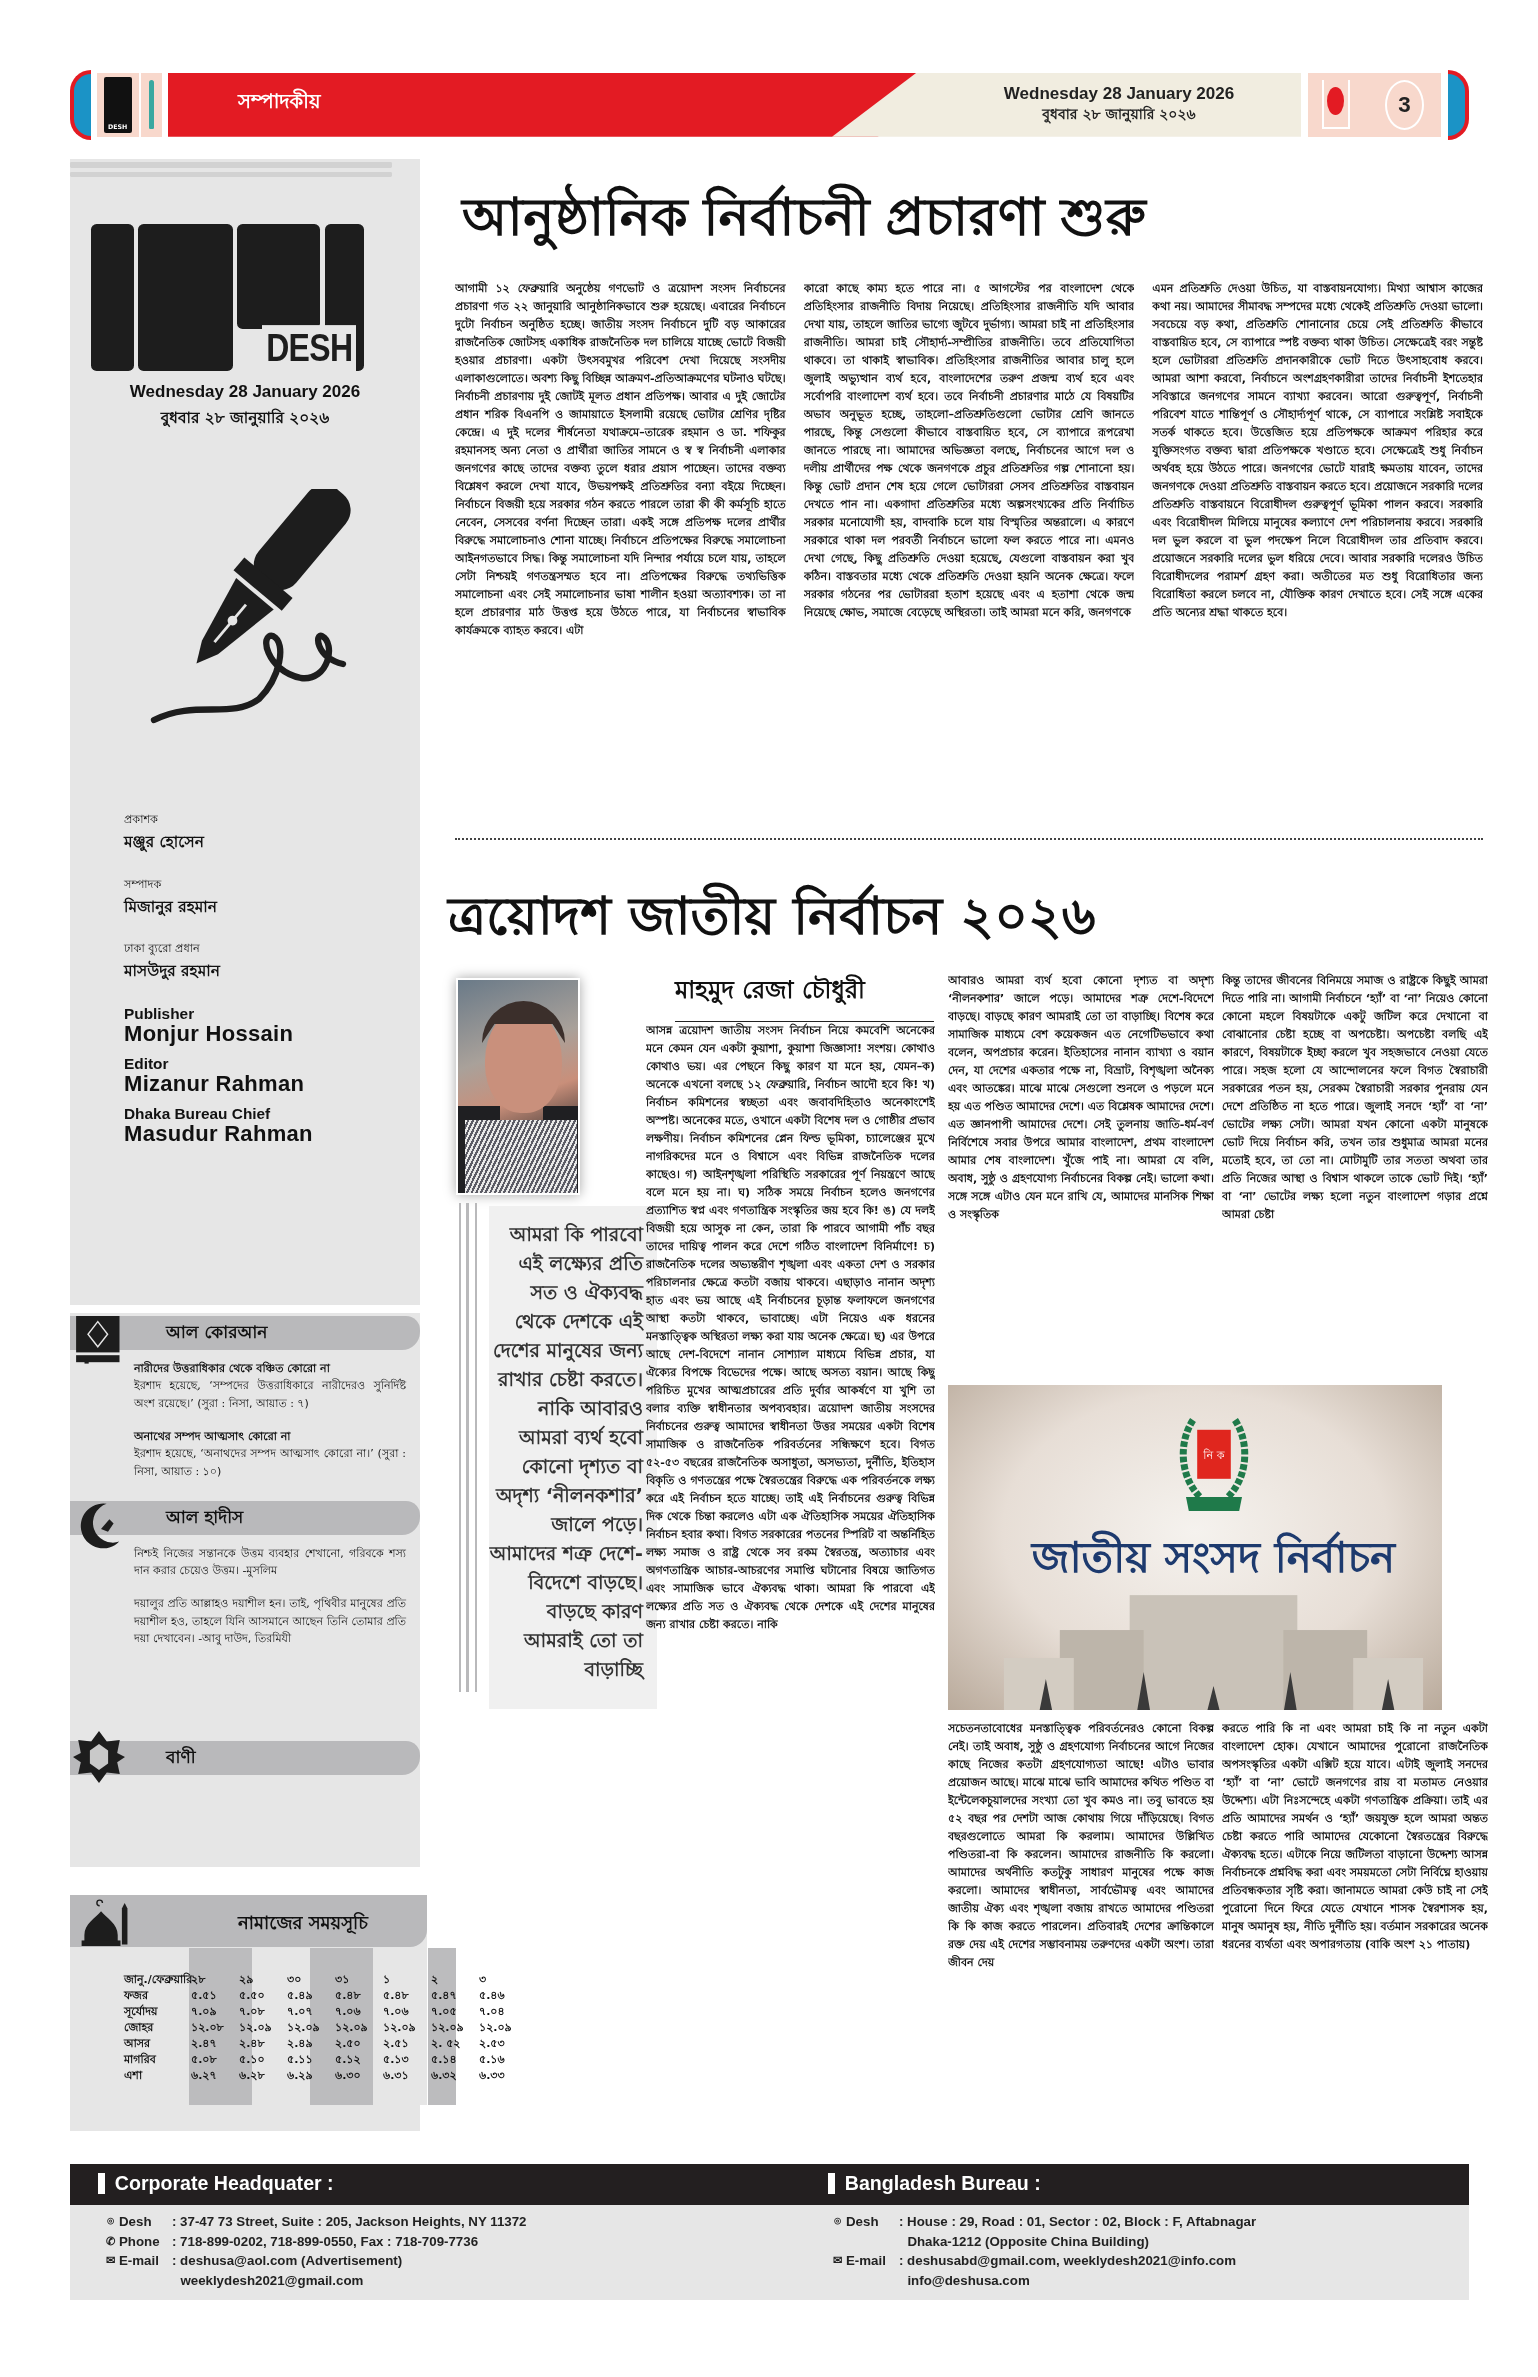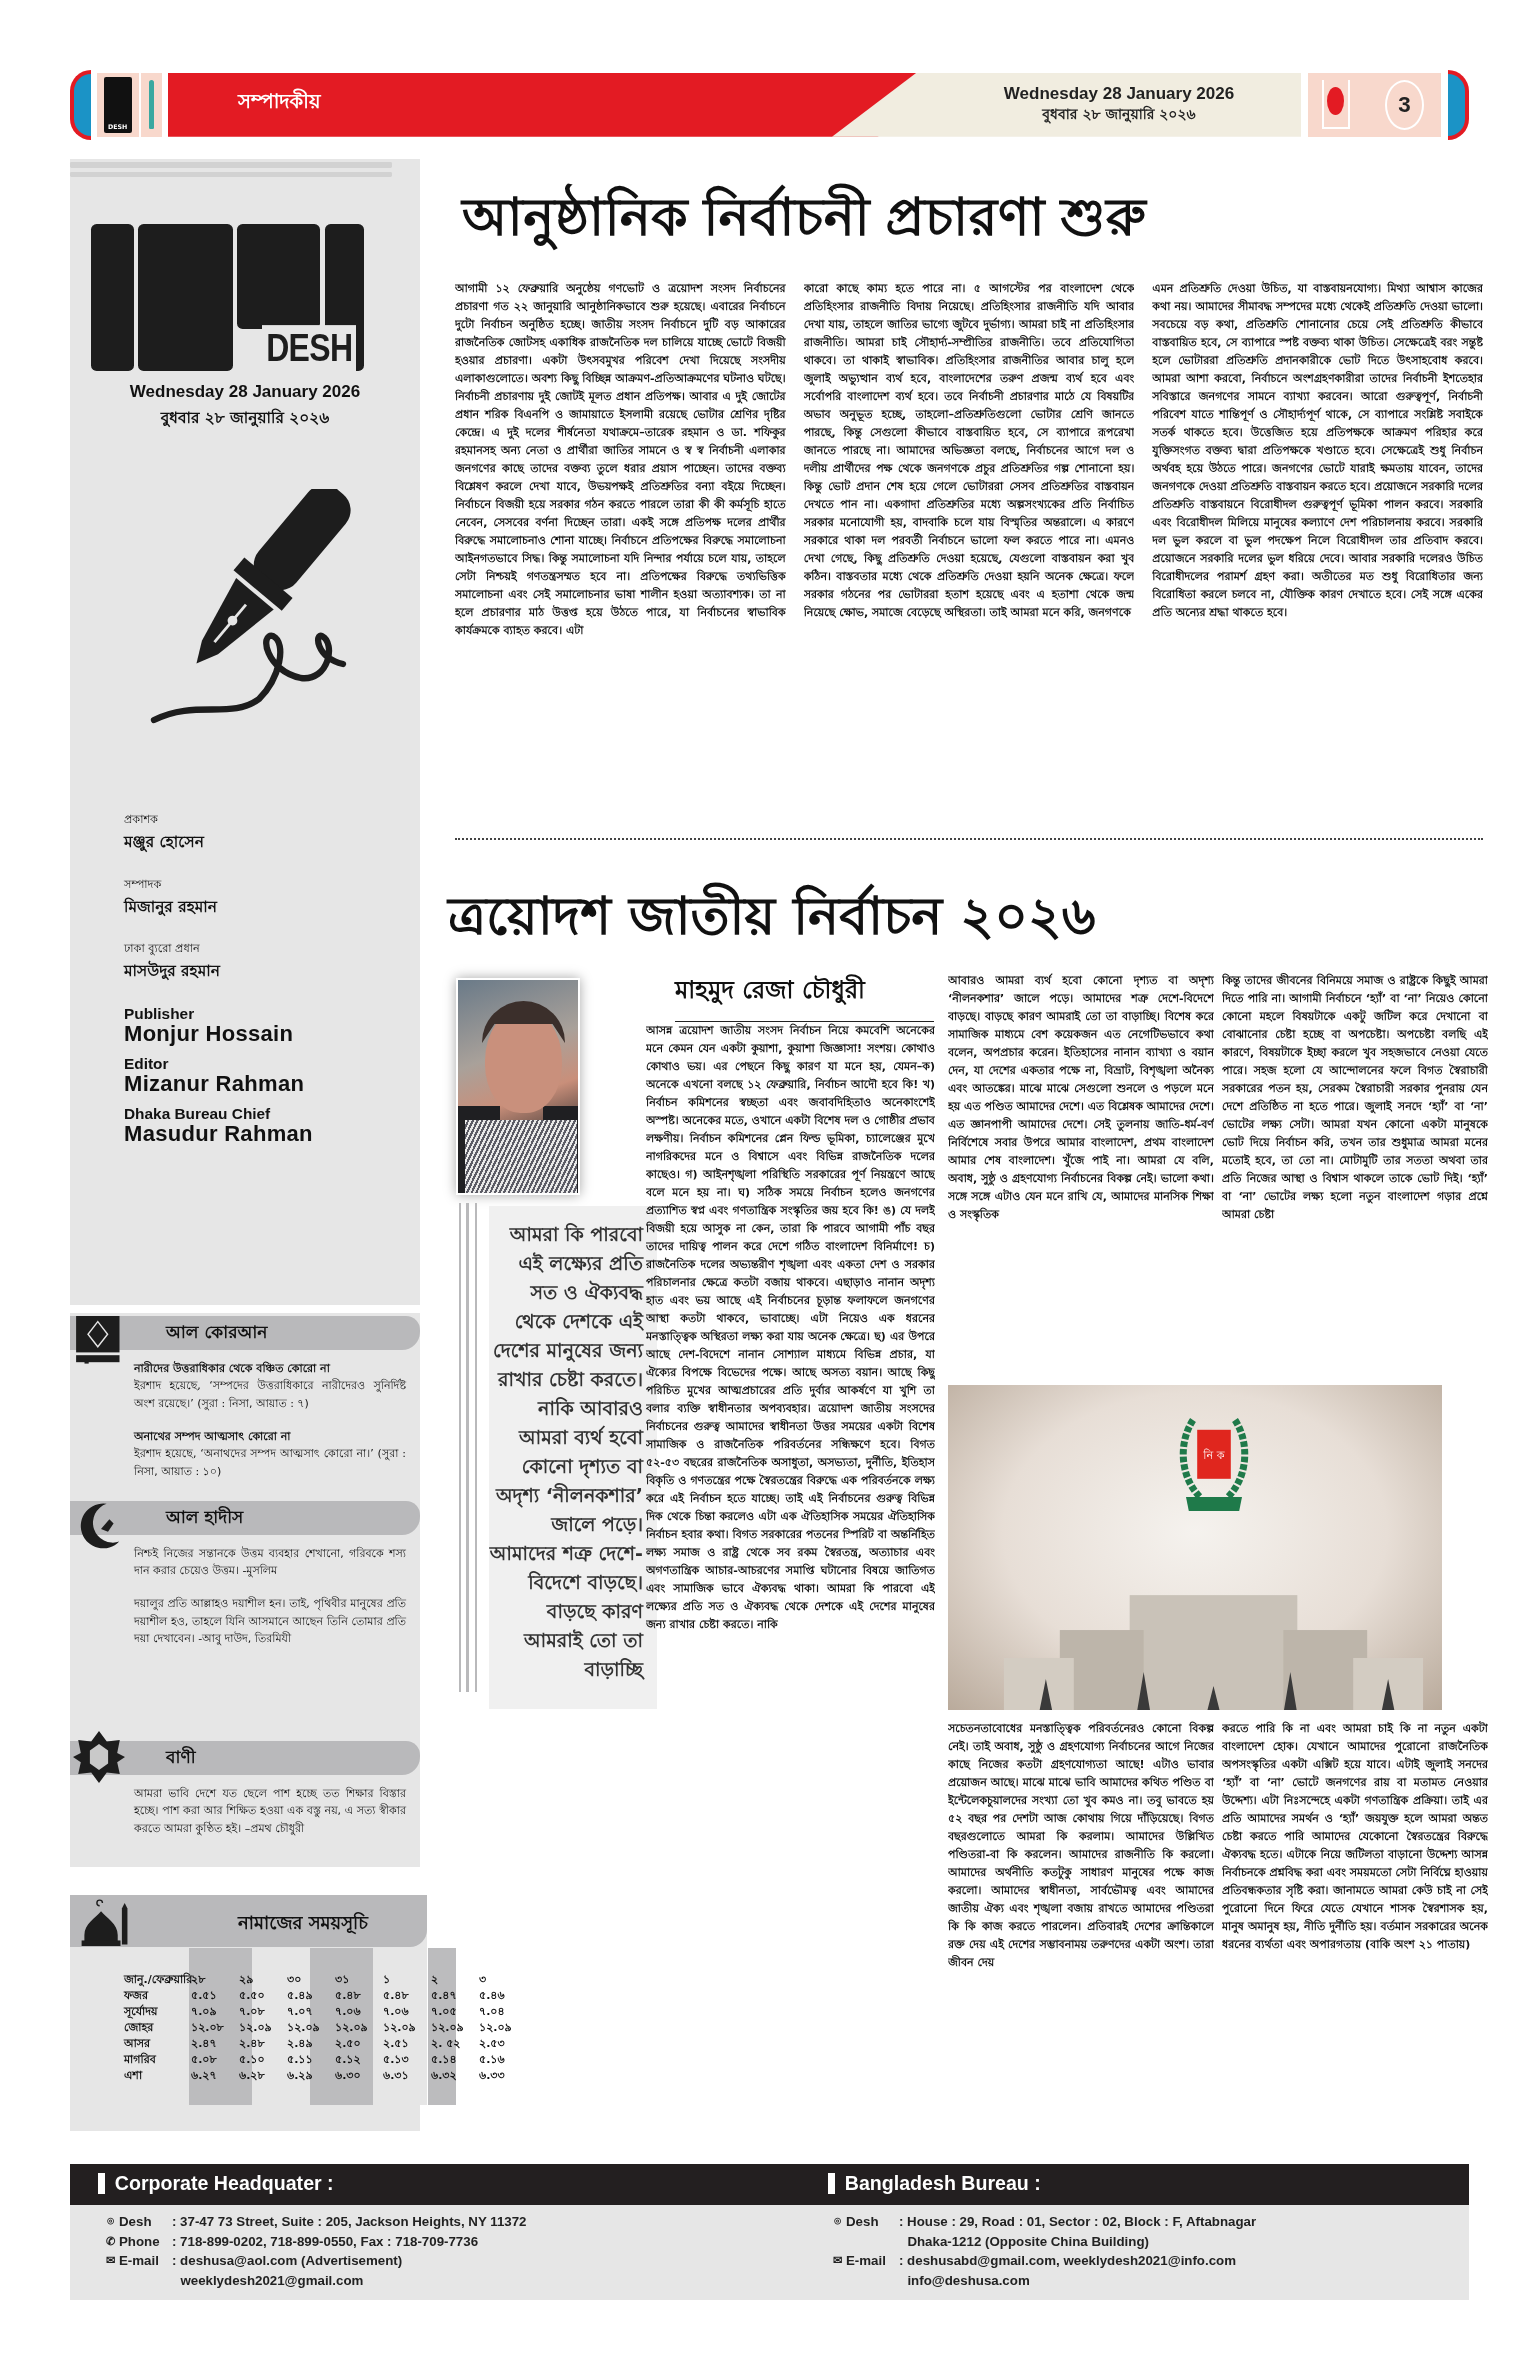--- a/index.html
+++ b/index.html
@@ -197,23 +197,20 @@
     <div class="sec-para">দয়ালুর প্রতি আল্লাহও দয়াশীল হন। তাই, পৃথিবীর মানুষের প্রতি দয়াশীল হও, তাহলে যিনি আসমানে আছেন তিনি তোমার প্রতি দয়া দেখাবেন। -আবু দাউদ, তিরমিযী</div>
   </div>
 </div>
 
 <div class="abs sec" style="top:1741px">
   <svg class="sec-icon" viewBox="0 0 80 80" style="left:2.8px;top:-9.8px;width:52px;height:52px">
     <path d="M40 0 L52 16 L72 14 L68 34 L80 40 L68 48 L72 66 L52 64 L40 80 L28 64 L8 66 L12 48 L0 40 L12 34 L8 14 L28 16 Z" fill="#1d1d1d"></path>
     <path d="M40 20 L54 30 L54 50 L40 60 L26 50 L26 30 Z" fill="#c9c9c9"></path>
   </svg>
   <div class="sec-head">বাণী</div>
-  <div class="sec-body">
-    <div class="sec-para">আমরা ভাবি দেশে যত ছেলে পাশ হচ্ছে তত শিক্ষার বিস্তার হচ্ছে। পাশ করা আর শিক্ষিত হওয়া এক বস্তু নয়, এ সত্য স্বীকার করতে আমরা কুণ্ঠিত হই। –প্রমথ চৌধুরী</div>
-  </div>
 </div>
 
 <div class="abs" style="left:70px;top:1867px;width:357px;height:28px;background:#fff"></div>
 <div class="abs prayer"></div>
 <div class="abs prayer-head"></div>
 <svg class="abs mosque" viewBox="0 0 80 72">
   <path d="M6 70 L6 56 C6 40 22 32 30 22 C38 32 54 40 54 56 L54 70 Z" fill="#1d1d1d"></path>
   <rect x="2" y="64" width="56" height="8" fill="#1d1d1d"></rect>
   <path d="M60 70 L60 18 L64 10 L68 18 L68 70 Z" fill="#1d1d1d"></path>
   <path d="M28 14 A4 4 0 1 1 32 10" fill="none" stroke="#1d1d1d" stroke-width="2"></path>
@@ -329,20 +326,21 @@
   </div>
 
 <div class="abs ecimg">
   <svg class="ec-emblem" viewBox="0 0 120 150">
     <path d="M30 10 C10 40 10 90 40 120" fill="none" stroke="#1f7a4a" stroke-width="10" stroke-dasharray="8 3"></path>
     <path d="M90 10 C110 40 110 90 80 120" fill="none" stroke="#1f7a4a" stroke-width="10" stroke-dasharray="8 3"></path>
     <rect x="36" y="24" width="48" height="70" fill="#e0261e"></rect>
     <text x="60" y="66" text-anchor="middle" font-size="16" fill="#fff" font-family="DejaVu Sans, sans-serif">নি ক</text>
     <path d="M20 120 L100 120 L96 140 L24 140 Z" fill="#1f7a4a"></path>
   </svg>
+  <div class="ec-title">জাতীয় সংসদ নির্বাচন</div>
   <svg class="ec-bldg" viewBox="0 0 680 180">
     <rect x="220" y="10" width="240" height="170" fill="#c9c2b8"></rect>
     <rect x="120" y="60" width="120" height="120" fill="#bdb5aa"></rect>
     <rect x="440" y="60" width="120" height="120" fill="#bdb5aa"></rect>
     <rect x="40" y="100" width="100" height="80" fill="#d3ccc2"></rect>
     <rect x="540" y="100" width="100" height="80" fill="#d3ccc2"></rect>
     <path d="M90 180 L100 130 L110 180 Z M230 180 L240 120 L250 180 Z M330 180 L340 140 L350 180 Z M440 180 L450 120 L460 180 Z M580 180 L590 130 L600 180 Z" fill="#3a3a3a"></path>
   </svg>
 </div>
 

